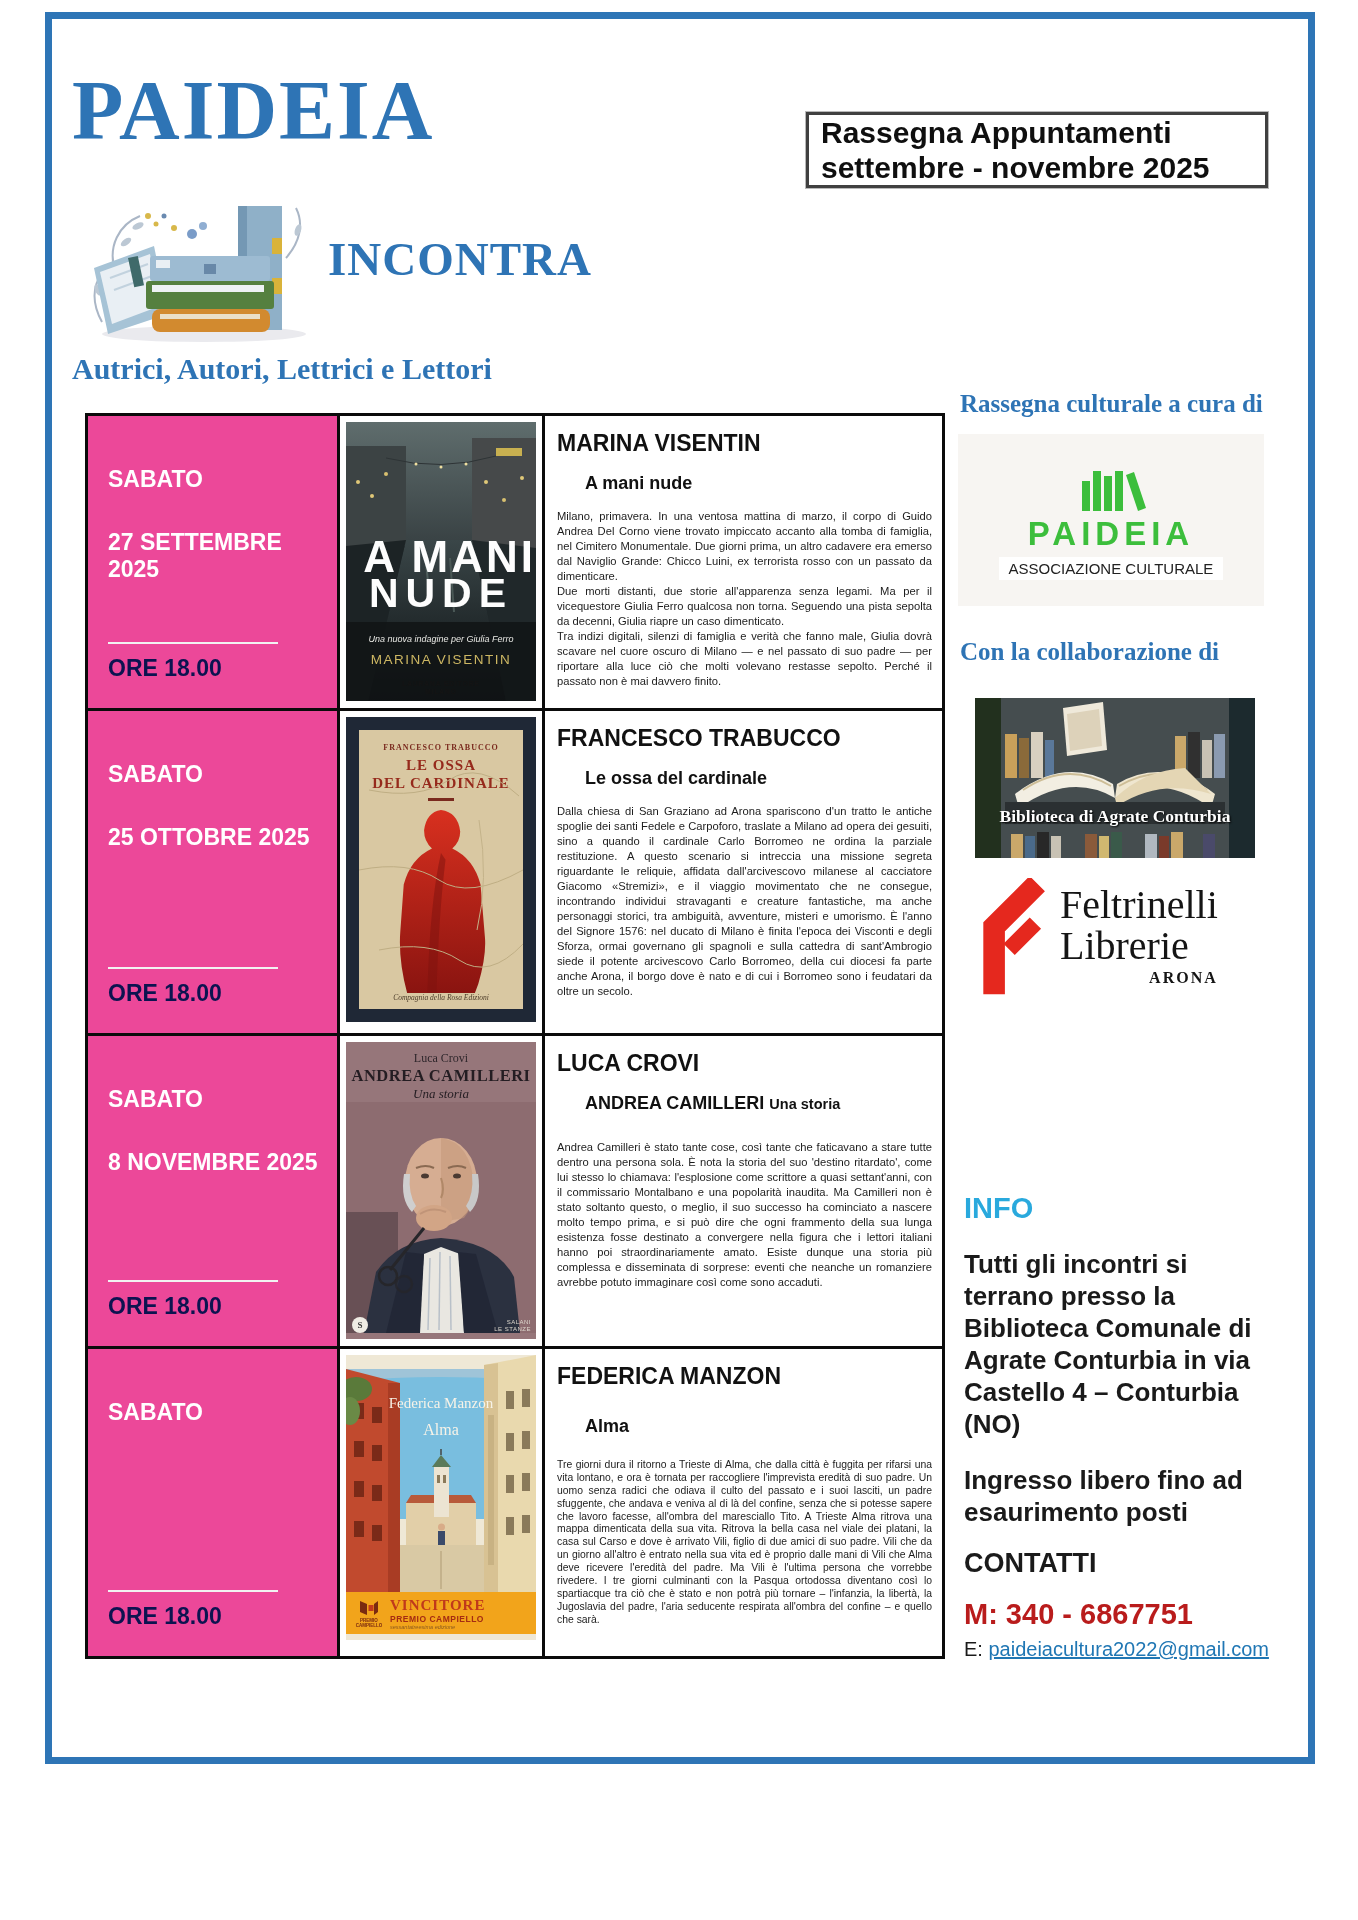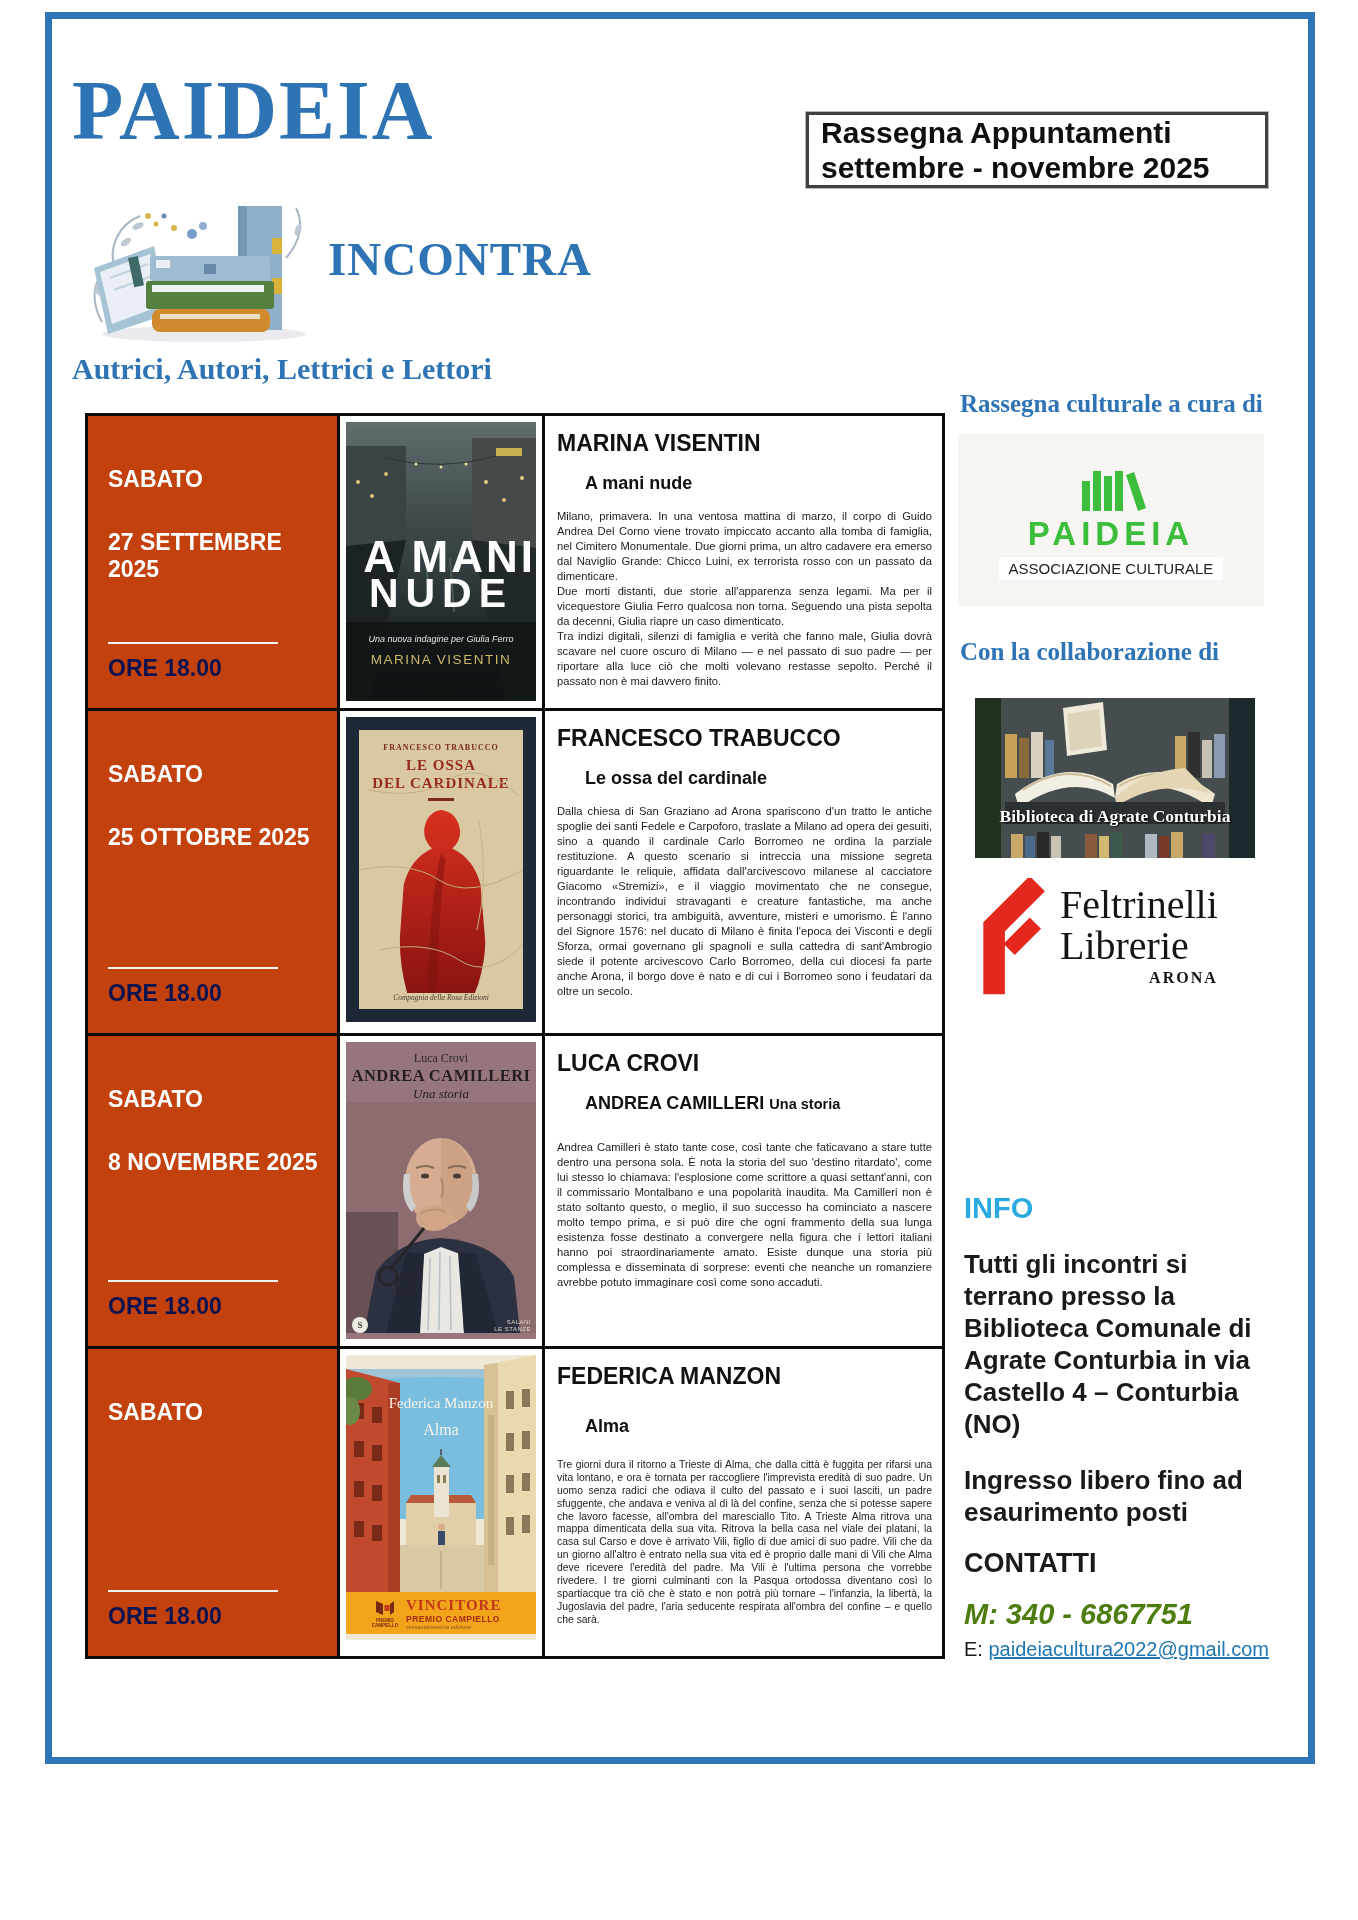--- a/index.html
+++ b/index.html
@@ -21,21 +21,21 @@
            font-weight:bold;font-size:30px;color:#2E74B5;}
   .books-illustration{position:absolute;left:86px;top:194px;width:234px;height:150px;}
 
   
   .events-table{position:absolute;left:85px;top:413px;width:860px;box-sizing:border-box;
                 border:3px solid #0b0b0b;background:#fff;}
   .row{display:flex;border-bottom:3px solid #0b0b0b;box-sizing:border-box;}
   .row:last-child{border-bottom:none;}
   .r1{height:295px}.r2{height:325px}.r3{height:313px}.r4{height:307px}
   .date-cell{width:252px;box-sizing:border-box;border-right:3px solid #0b0b0b;
-             background:#c2410c;color:#fff;display:flex;flex-direction:column;
+             background:#ec4899;color:#fff;display:flex;flex-direction:column;
              padding:50px 10px 26px 20px;}
   .date-cell .day{font-size:23px;font-weight:bold;}
   .date-cell .date{font-size:23px;font-weight:bold;margin-top:36px;}
   .date-cell .spacer{flex:1;}
   .time-line{width:170px;height:2px;background:#f2f2f2;margin-bottom:11px;}
   .date-cell .time{font-size:23px;font-weight:bold;color:#0c1350;}
   .cover-cell{width:205px;box-sizing:border-box;border-right:3px solid #0b0b0b;
               background:#fff;display:flex;justify-content:center;padding-top:6px;}
   .desc-cell{flex:1;box-sizing:border-box;background:#fff;padding:14px 10px 6px 12px;overflow:hidden;}
   .author-name{font-size:23px;font-weight:bold;color:#111;}
@@ -86,21 +86,21 @@
   .c3-logo{position:absolute;left:6px;bottom:6px;width:16px;height:16px;border-radius:50%;
            background:#efece4;color:#3a3a3a;font-size:9px;font-weight:bold;display:flex;
            align-items:center;justify-content:center;font-family:"Liberation Serif",serif;}
   
   .cover4{width:190px;height:285px;background:#efe8d6;display:flex;flex-direction:column;}
   .c4-scene{position:relative;height:237px;}
   .c4-author{position:absolute;left:0;right:0;top:40px;text-align:center;color:#f7f3e8;
              font-family:"Liberation Serif",serif;font-size:15px;}
   .c4-title{position:absolute;left:0;right:0;top:66px;text-align:center;color:#f7f3e8;
             font-family:"Liberation Serif",serif;font-size:16px;}
-  .c4-band{height:42px;background:#f2a41b;display:flex;align-items:center;padding:0 22px;box-sizing:border-box;}
+  .c4-band{height:42px;background:#f2a41b;display:flex;align-items:center;padding:0 6px;box-sizing:border-box;}
   .c4-band-logo{width:34px;text-align:center;color:#7a2a10;font-size:4.5px;font-weight:bold;line-height:5px;}
   .c4-band-logo svg{display:block;margin:0 auto 1px auto;}
   .c4-band-text{flex:1;padding-left:4px;}
   .c4-win{font-family:"Liberation Serif",serif;font-weight:bold;font-size:15px;color:#c0391b;letter-spacing:1px;}
   .c4-prize{font-weight:bold;font-size:8.5px;color:#a52c12;letter-spacing:0.5px;}
   .c4-ed{font-style:italic;font-size:5.5px;color:#8a5a20;}
 
   
   .side-label{position:absolute;font-family:"Liberation Serif",serif;font-weight:bold;
               font-size:25px;color:#2E74B5;}
@@ -119,21 +119,21 @@
   .felt-text{margin-left:10px;margin-top:6px;}
   .felt-line{font-family:"Liberation Serif",serif;font-size:40px;color:#151515;line-height:41px;}
   .felt-city{font-family:"Liberation Serif",serif;font-weight:bold;font-size:16px;
              letter-spacing:2px;color:#151515;text-align:right;margin-top:3px;}
   .info-heading{position:absolute;left:964px;top:1192px;font-size:29px;font-weight:bold;color:#29A9DD;}
   .info-venue{position:absolute;left:964px;top:1248px;width:340px;font-size:26px;font-weight:bold;
               color:#1a1a1a;line-height:32px;white-space:pre-line;}
   .info-admission{position:absolute;left:964px;top:1464px;width:340px;font-size:26px;font-weight:bold;
                   color:#1a1a1a;line-height:32px;white-space:pre-line;}
   .info-contacts{position:absolute;left:964px;top:1548px;font-size:27px;font-weight:bold;color:#1a1a1a;}
-  .info-phone{position:absolute;left:964px;top:1598px;font-size:29px;font-weight:bold;color:#4d7c0f;font-style:italic;}
+  .info-phone{position:absolute;left:964px;top:1598px;font-size:29px;font-weight:bold;color:#b91c1c;}
   .info-email{position:absolute;left:964px;top:1638px;font-size:20px;color:#1a1a1a;}
   .email-link{color:#2077B4;text-decoration:underline;cursor:pointer;}
 </style>
 </head>
 <body>
 
 <div class="page">
   <div class="frame"></div>
 
   <div class="main-title">PAIDEIA</div>

